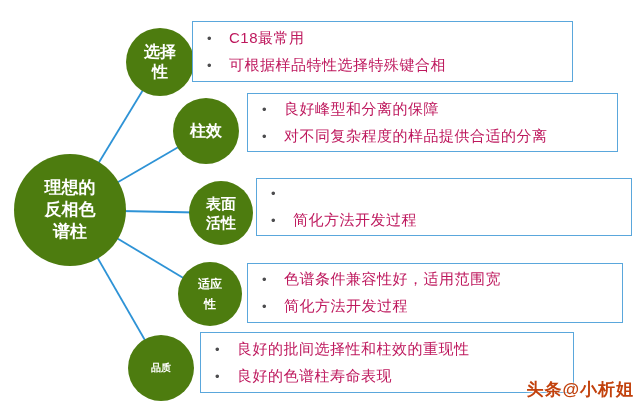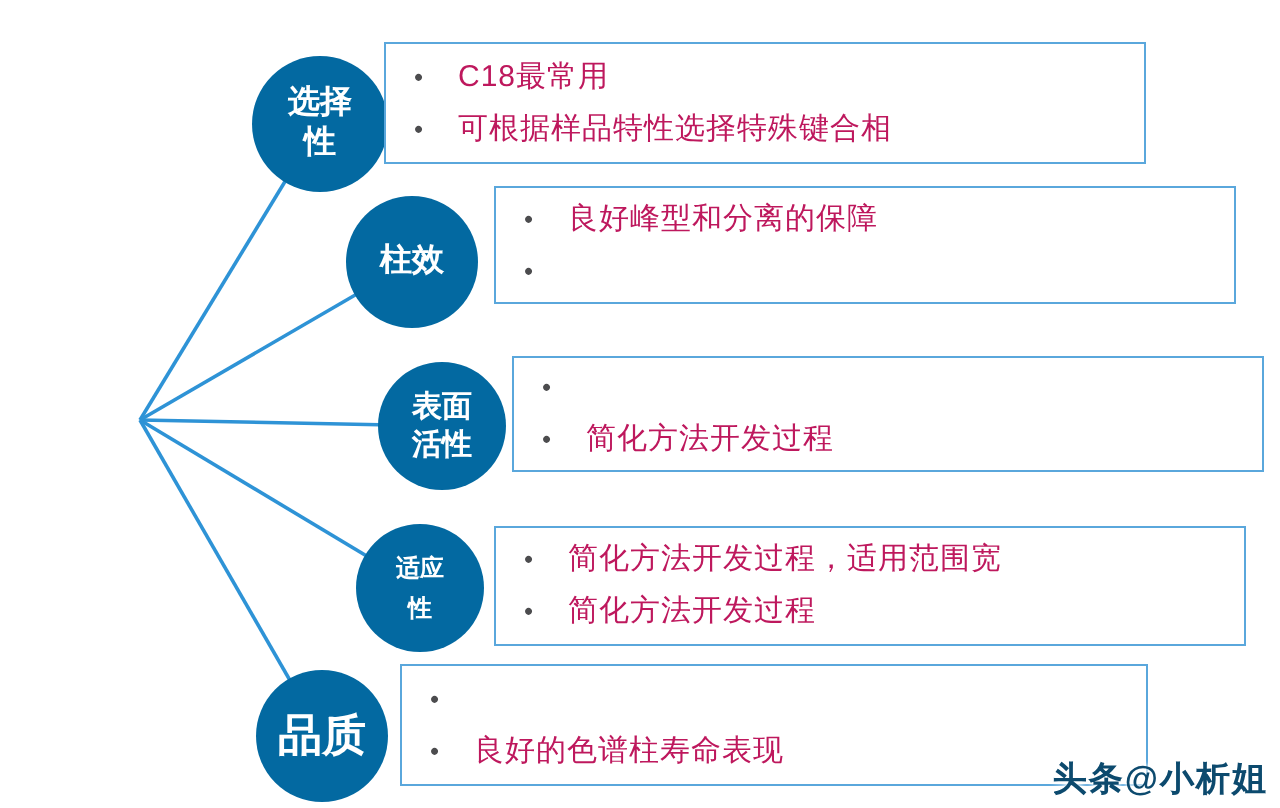--- a/index.html
+++ b/index.html
@@ -5,68 +5,71 @@
   html,body{margin:0;padding:0;}
   body{
     width:640px;height:404px;position:relative;overflow:hidden;
     background:#ffffff;
     font-family:"Liberation Sans","DejaVu Sans",sans-serif;
   }
   #canvas{position:absolute;inset:0;width:640px;height:404px;}
   svg.connectors{position:absolute;left:0;top:0;width:640px;height:404px;z-index:1;}
   .circle{
     position:absolute;z-index:2;border-radius:50%;
-    background:#0369a1;color:#ffffff;font-weight:bold;
+    background:#4d7c0f;color:#ffffff;font-weight:bold;
     display:flex;align-items:center;justify-content:center;text-align:center;
     white-space:pre-line;
   }
   .center-circle{left:14px;top:154px;width:112px;height:112px;font-size:17px;line-height:22px;}
   .n-xzx{left:126px;top:28px;width:68px;height:68px;font-size:16px;line-height:20px;}
   .n-zx {left:173px;top:98px;width:66px;height:66px;font-size:16px;line-height:20px;}
   .n-bmhx{left:189px;top:181px;width:64px;height:64px;font-size:15px;line-height:19px;}
   .n-syx{left:178px;top:262px;width:64px;height:64px;font-size:12px;line-height:20px;}
-  .n-pz {left:128px;top:335px;width:66px;height:66px;font-size:22px;line-height:20px;}
+  .n-pz {left:128px;top:335px;width:66px;height:66px;font-size:10px;line-height:20px;}
   .box{
     position:absolute;z-index:2;background:#ffffff;
     border:1.6px solid #5aa7dc;
     display:flex;flex-direction:column;justify-content:center;
     box-sizing:border-box;padding:4px 8px 4px 14px;
   }
   .box .row{display:flex;align-items:baseline;line-height:26px;}
   .box .bullet{
     color:#4c4c4e;font-size:13px;width:22px;flex:0 0 22px;text-align:left;
   }
   .box .item-text{
     color:#be185d;font-size:15px;letter-spacing:0.5px;
   }
   .box1{left:192px;top:21px;width:381px;height:61px;}
   .box2{left:247px;top:93px;width:371px;height:59px;}
   .box3{left:256px;top:178px;width:376px;height:58px;}
   .box4{left:247px;top:263px;width:376px;height:60px;}
   .box5{left:200px;top:332px;width:374px;height:61px;}
   .watermark{
     position:absolute;z-index:3;right:6px;bottom:3px;
-    font-size:17px;font-weight:bold;color:#0c4a6e;
+    font-size:17px;font-weight:bold;color:#c2410c;
     text-shadow:0 0 2px #ffffff,0 0 3px #ffffff;
     letter-spacing:1px;
   }
 </style>
 </head>
 <body>
 
 <div id="canvas">
 
   <svg class="connectors" viewBox="0 0 640 404" xmlns="http://www.w3.org/2000/svg">
     <line x1="70" y1="210" x2="160" y2="62" stroke="#2e93d6" stroke-width="1.8"></line>
     <line x1="70" y1="210" x2="206" y2="131" stroke="#2e93d6" stroke-width="1.8"></line>
     <line x1="70" y1="210" x2="221" y2="213" stroke="#2e93d6" stroke-width="1.8"></line>
     <line x1="70" y1="210" x2="210" y2="294" stroke="#2e93d6" stroke-width="1.8"></line>
     <line x1="70" y1="210" x2="161" y2="368" stroke="#2e93d6" stroke-width="1.8"></line>
   </svg>
 
+  <div class="circle center-circle">理想的
+反相色
+谱柱</div>
 
   <div class="circle n-xzx">选择
 性</div>
   <div class="circle n-bmhx">表面
 活性</div>
   <div class="circle n-zx">柱效</div>
   <div class="circle n-syx">适应
 性</div>
   <div class="circle n-pz">品质</div>
 
@@ -81,47 +84,49 @@
     </div>
   </div>
 
   <div class="box box2">
     <div class="row">
       <span class="bullet">•</span>
       <span class="item-text">良好峰型和分离的保障</span>
     </div>
     <div class="row">
       <span class="bullet">•</span>
+      <span class="item-text">对不同复杂程度的样品提供合适的分离</span>
     </div>
   </div>
 
   <div class="box box3">
     <div class="row">
       <span class="bullet">•</span>
     </div>
     <div class="row">
       <span class="bullet">•</span>
       <span class="item-text">简化方法开发过程</span>
     </div>
   </div>
 
   <div class="box box4">
     <div class="row">
       <span class="bullet">•</span>
-      <span class="item-text">简化方法开发过程，适用范围宽</span>
+      <span class="item-text">色谱条件兼容性好，适用范围宽</span>
     </div>
     <div class="row">
       <span class="bullet">•</span>
       <span class="item-text">简化方法开发过程</span>
     </div>
   </div>
 
   <div class="box box5">
     <div class="row">
       <span class="bullet">•</span>
+      <span class="item-text">良好的批间选择性和柱效的重现性</span>
     </div>
     <div class="row">
       <span class="bullet">•</span>
       <span class="item-text">良好的色谱柱寿命表现</span>
     </div>
   </div>
 
   <div class="watermark">头条@小析姐</div>
 
 </div>

